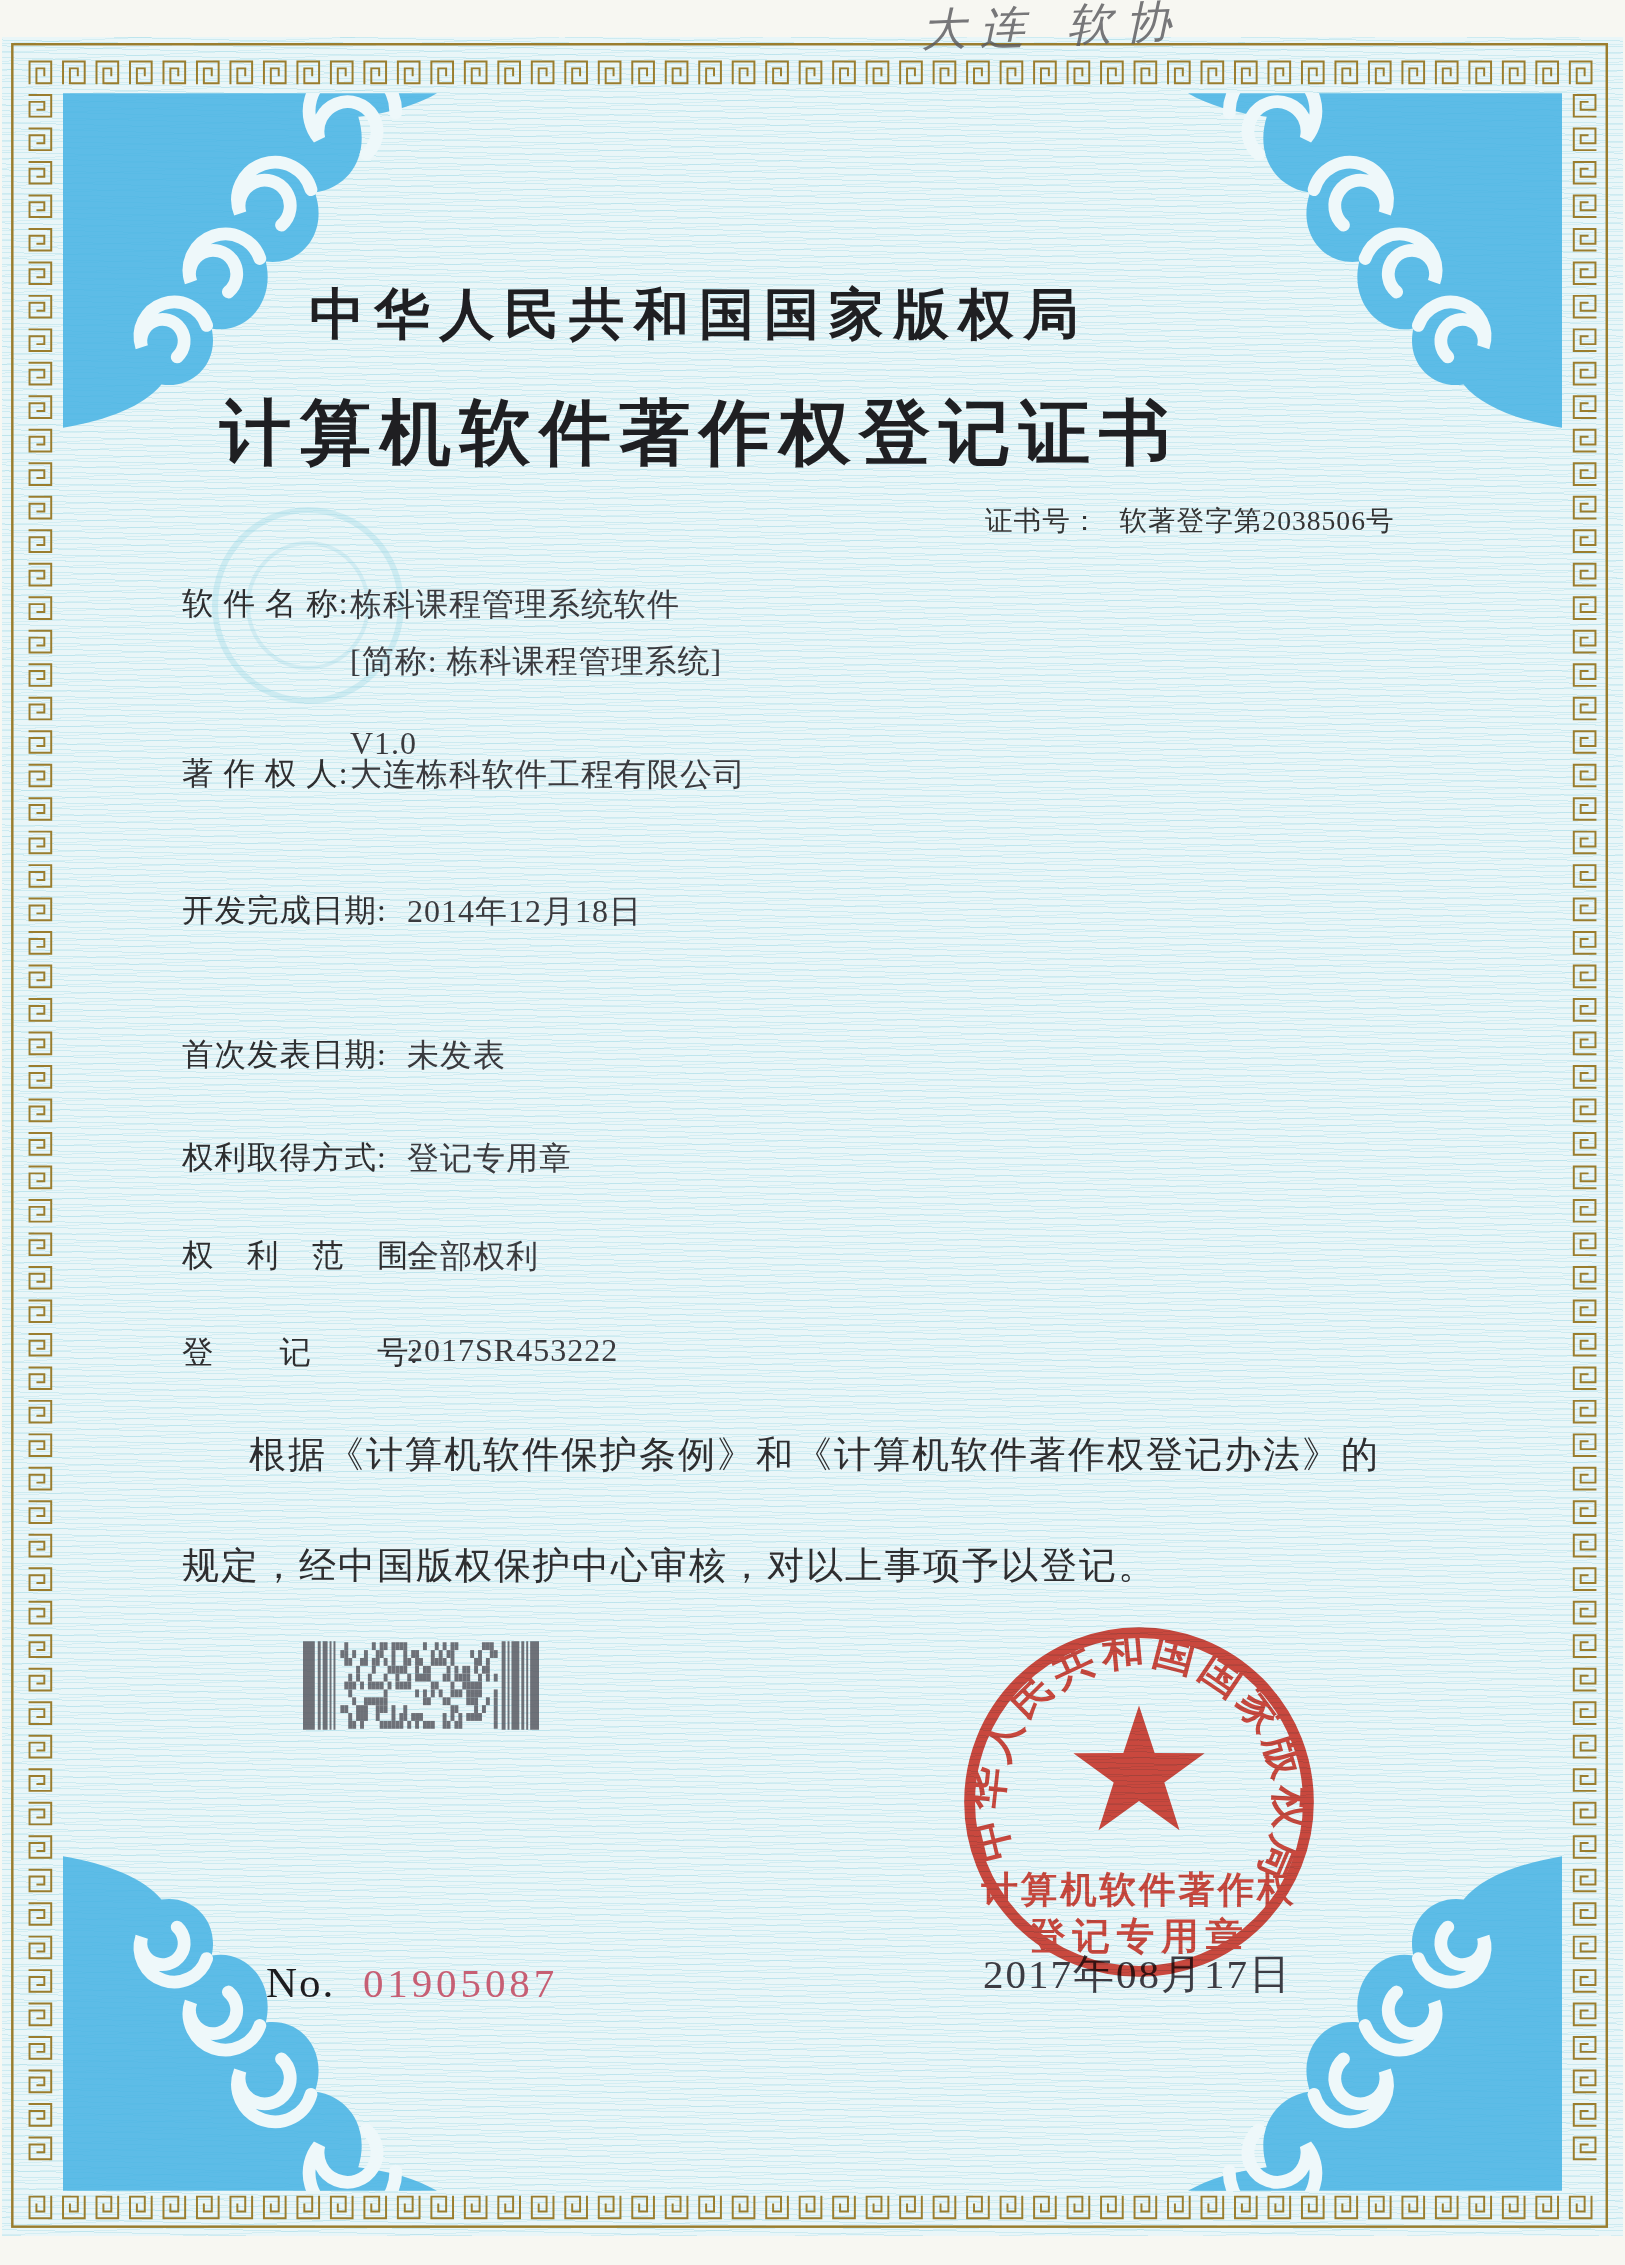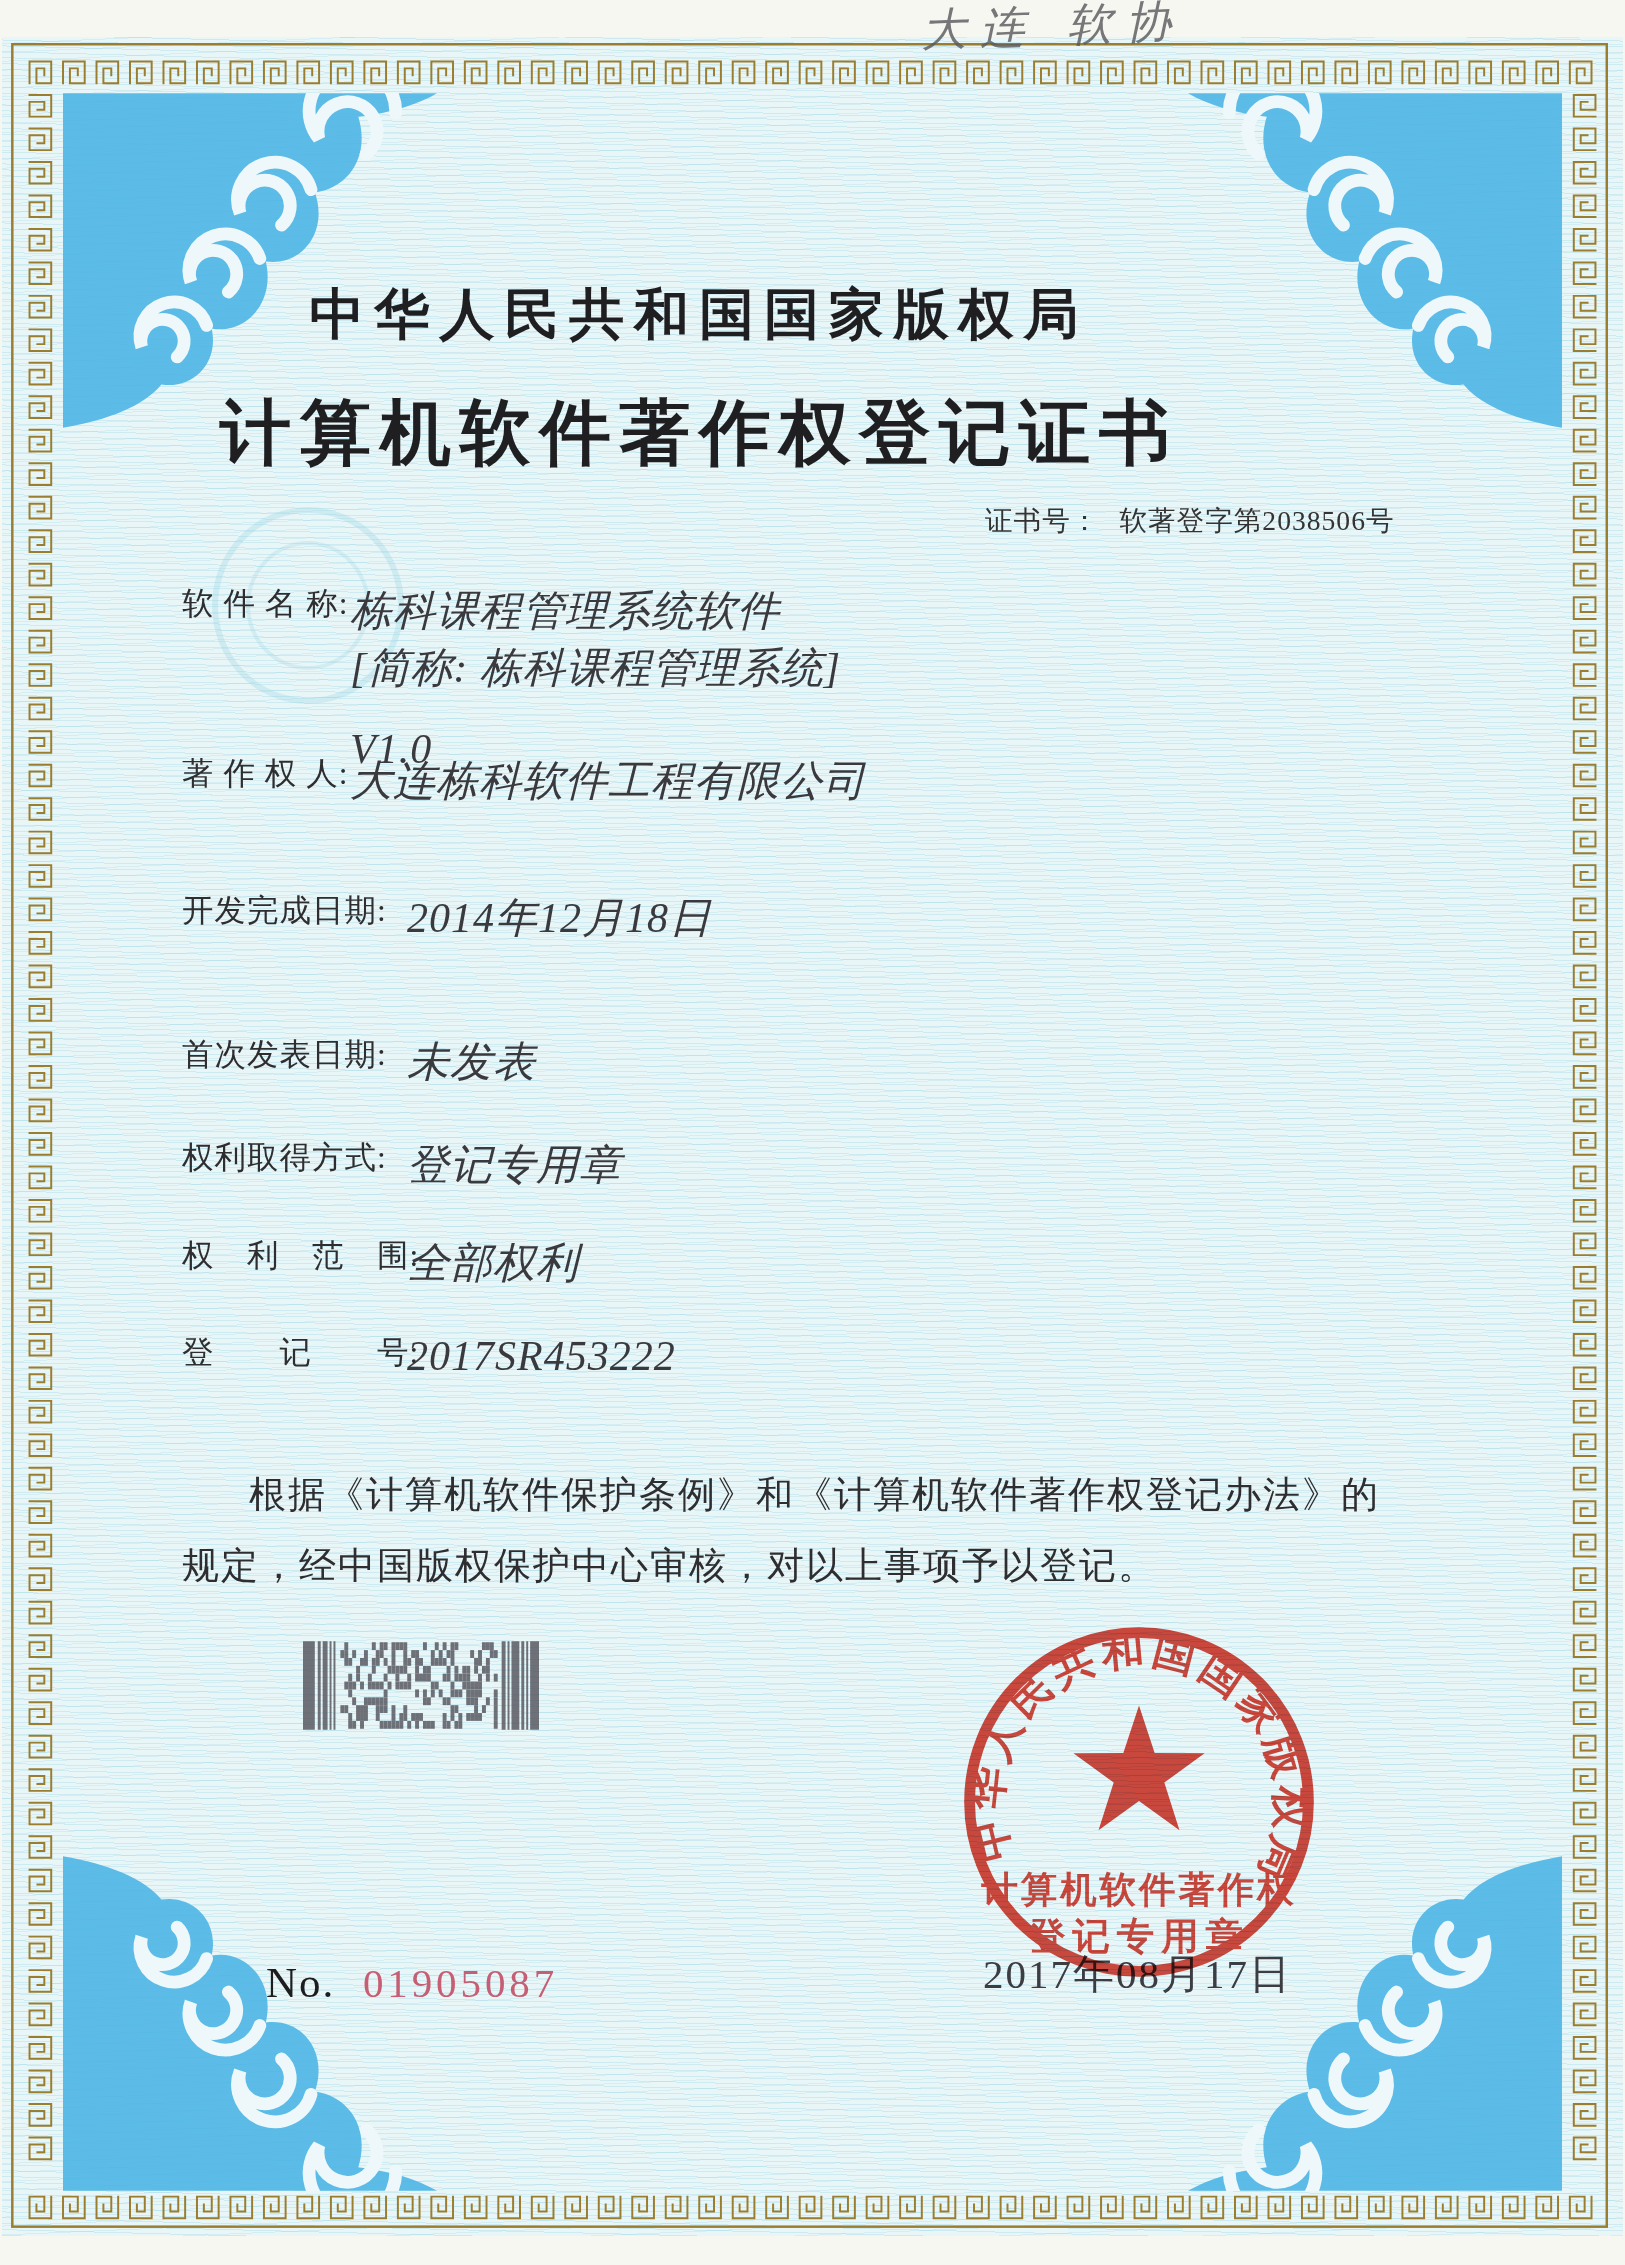--- a/index.html
+++ b/index.html
@@ -30,27 +30,27 @@
                letter-spacing:13.8px;transform:rotate(-2deg);font-family:"DejaVu Sans",sans-serif;
                opacity:.8;font-style:italic;}
   .authority{position:absolute;left:108px;top:278px;width:1182px;text-align:center;
              font-size:55px;font-weight:bold;letter-spacing:9.9px;color:#1f1f22;}
   .cert-title{position:absolute;left:128px;top:386px;width:1143px;text-align:center;
              font-size:71px;font-weight:bold;letter-spacing:8.9px;color:#1f1f22;}
   .cert-no{position:absolute;left:985px;top:502px;font-size:27.6px;color:#333;letter-spacing:1px;}
   .cert-no .lbl{margin-right:20px;}
   .frow{position:absolute;width:100%;height:45px;color:var(--ink);}
   .flabel{position:absolute;left:182px;font-size:31.5px;letter-spacing:1px;white-space:pre;}
-  .fvalue{position:absolute;font-size:42px;letter-spacing:1px;color:var(--value-ink);white-space:pre;font-style:italic;}
+  .fvalue{position:absolute;font-size:32px;letter-spacing:1px;color:var(--value-ink);white-space:pre;}
   .v355 .fvalue{left:350px;}
   .v413 .fvalue{left:407px;}
   .r0{top:583px}.r1{top:640px}.r2{top:725px}.r3{top:753px}.r4{top:890px}
   .r5{top:1034px}.r6{top:1137px}.r7{top:1235px}.r8{top:1332px}
   .para-line{position:absolute;font-size:37px;color:var(--ink);letter-spacing:2px;white-space:pre;}
-  .para1{left:249px;top:1430px;margin-top:40px;}
+  .para1{left:249px;top:1430px;}
   .para2{left:182px;top:1541px;text-align:right;}
   .barcode{position:absolute;left:303px;top:1641px;width:236px;height:89px;opacity:.82;}
   .serial{position:absolute;left:266px;top:1958px;font-size:43px;color:#1d1d20;}
   .serial .no-label{letter-spacing:2px;}
   .serial .no-digits{font-family:Liberation Serif, serif;font-size:41px;color:var(--serial-red);
                      letter-spacing:3.9px;margin-left:27.6px;opacity:.9;}
   .reg-date{position:absolute;left:983px;top:1947px;font-size:41px;color:#3c3c43;letter-spacing:2px;z-index:4;}
   .seal{position:absolute;left:942px;top:1605px;width:394px;height:394px;z-index:5;
         mix-blend-mode:multiply;opacity:.92;}
   .seal text{font-family:"Liberation Serif","DejaVu Serif",serif;font-weight:bold;}

